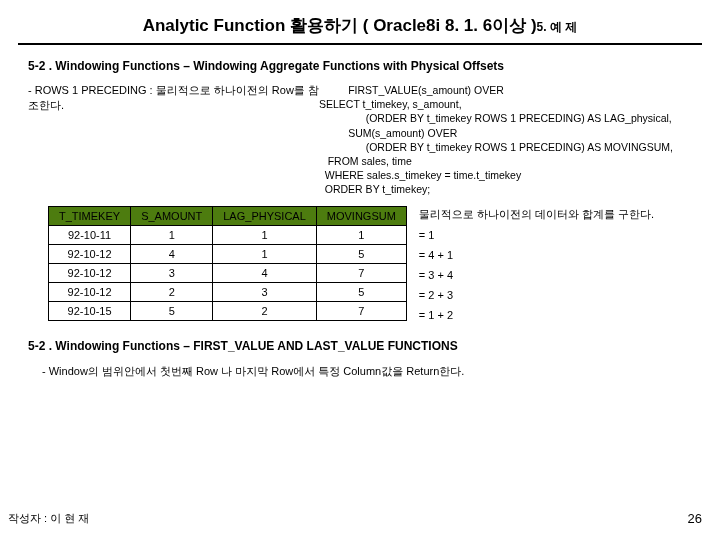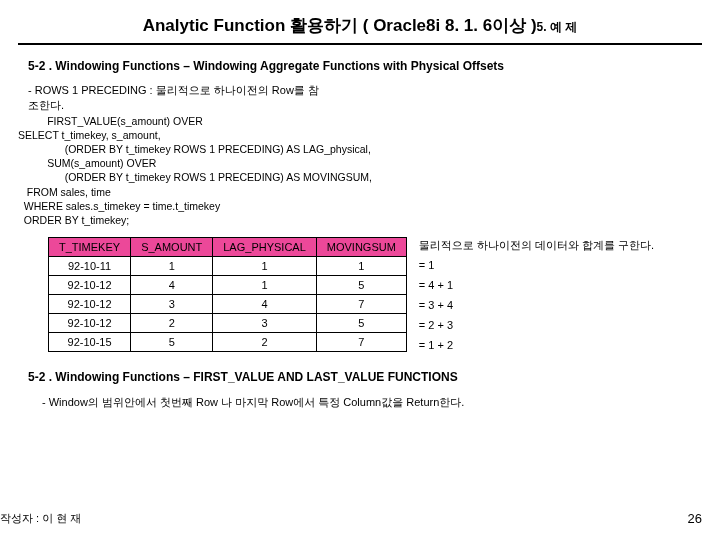--- a/index.html
+++ b/index.html
@@ -30,21 +30,20 @@
     font-weight: bold;
   }
   .section-heading {
     font-size: 12px;
     font-weight: bold;
     margin: 8px 0 10px 10px;
   }
   .split {
     display: flex;
     margin-bottom: 10px;
-    flex-direction: column;
   }
   .left-note {
     width: 44%;
     font-size: 11px;
     padding-left: 10px;
     line-height: 1.4;
   }
   .sql-block {
     width: 56%;
     font-size: 10.5px;
@@ -60,21 +59,21 @@
     border-collapse: collapse;
     font-size: 11px;
   }
   th, td {
     border: 1px solid #000;
     padding: 3px 10px;
     text-align: center;
   }
   th {
     font-weight: normal;
-    background: #ec4899;
+    background: #4d7c0f;
   }
   .side-notes {
     margin-left: 12px;
     font-size: 11px;
     line-height: 1.5;
   }
   .side-notes .note-top {
     margin-bottom: 2px;
   }
   .side-notes .eq {
@@ -83,21 +82,21 @@
     align-items: center;
   }
   .section2 .desc {
     font-size: 11px;
     margin: 6px 0 6px 24px;
     line-height: 1.5;
   }
   .footer {
     position: absolute;
     bottom: 14px;
-    left: 0;
+    left: 8px;
     right: 18px;
     display: flex;
     justify-content: space-between;
     font-size: 11px;
   }
   .page-num { font-size: 13px; }
 </style>
 </head>
 <body>
 

